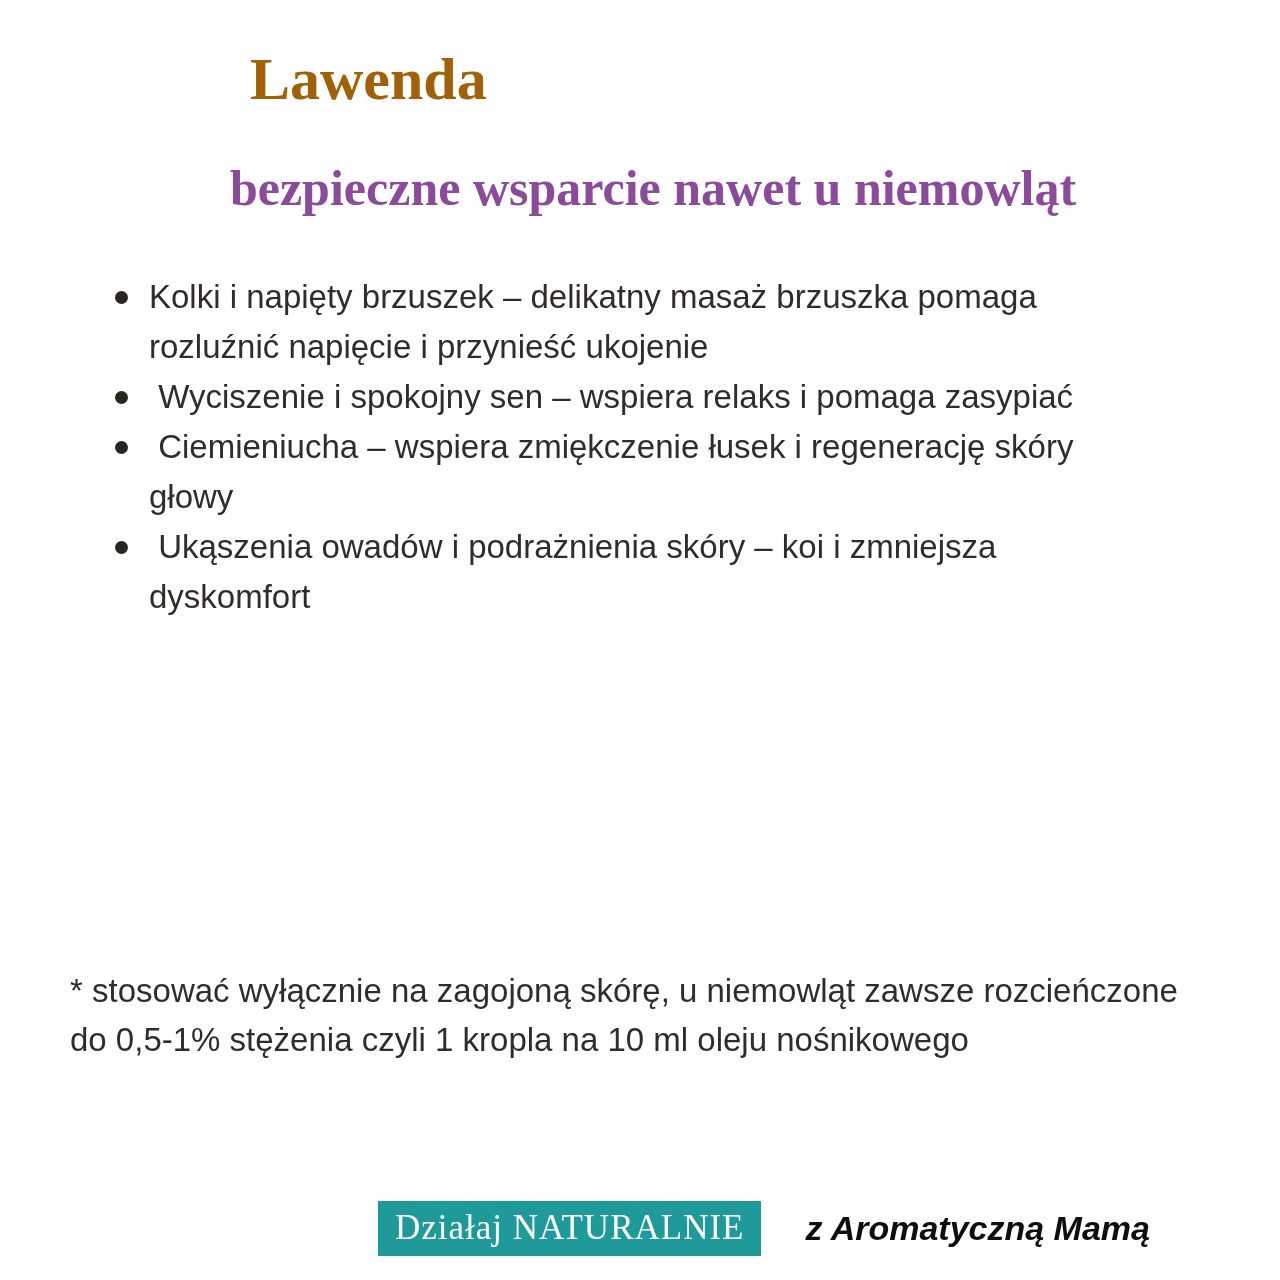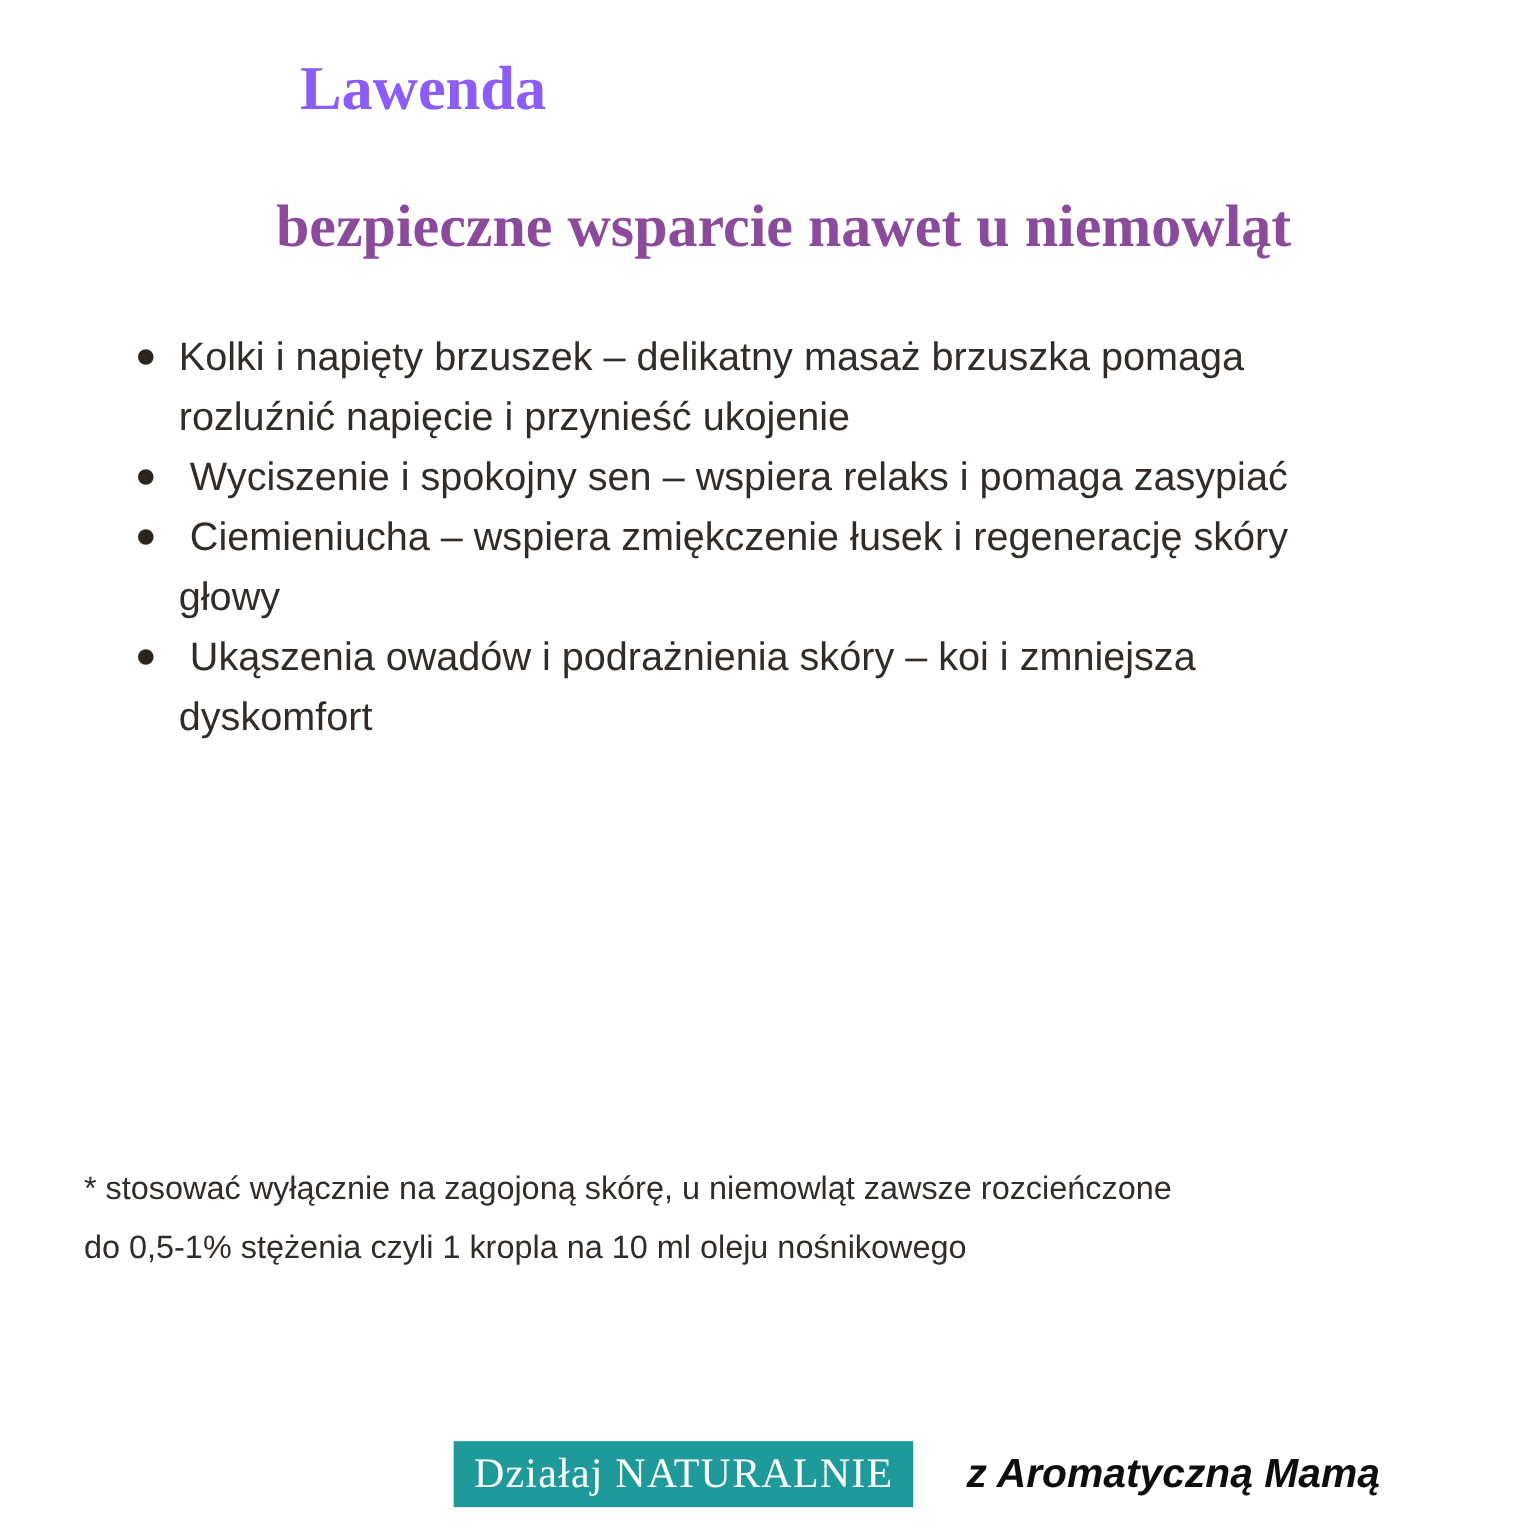--- a/index.html
+++ b/index.html
@@ -15,23 +15,23 @@
     overflow: hidden;
     font-family: "Liberation Sans", sans-serif;
   }
   .title {
     position: absolute;
     left: 250px;
     top: 48px;
     margin: 0;
     font-family: "Liberation Serif", serif;
     font-weight: 700;
-    font-size: 52px;
+    font-size: 60px;
     line-height: 1.05;
-    color: #8b5cf6;
+    color: #a16207;
     letter-spacing: 0px;
   }
   .subtitle {
     position: absolute;
     left: 13px;
     top: 158px;
     width: 1280px;
     margin: 0;
     text-align: center;
     font-family: "Liberation Serif", serif;
@@ -65,21 +65,21 @@
     width: 13px;
     height: 13px;
     border-radius: 50%;
     background: #2B2520;
   }
   .footnote {
     position: absolute;
     left: 70px;
     top: 966px;
     width: 1170px;
-    font-size: 27px;
+    font-size: 33px;
     line-height: 49px;
     color: #322C28;
     white-space: pre-line;
   }
   .footer {
     position: absolute;
     left: 378px;
     top: 1201px;
     display: flex;
     align-items: center;

